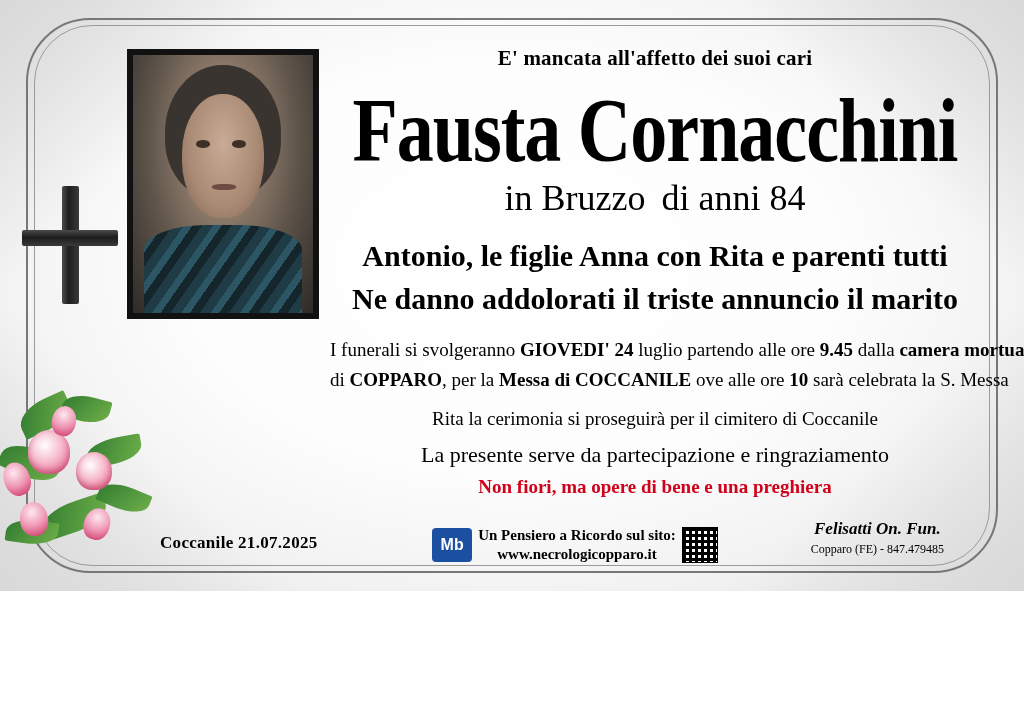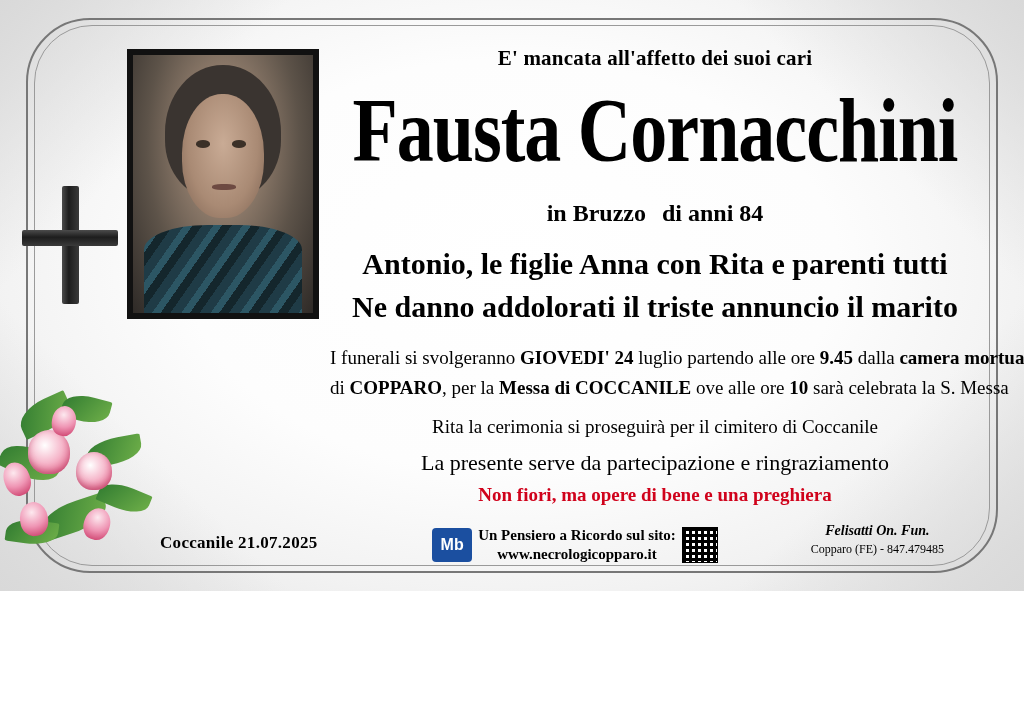--- a/index.html
+++ b/index.html
@@ -180,23 +180,23 @@
     font-size: 74px;
     font-weight: bold;
     letter-spacing: -1px;
     line-height: 1.02;
     white-space: nowrap;
     transform: scaleY(1.22);
     transform-origin: top center;
     font-family: "Liberation Serif", serif;
   }
   .subname {
-    margin-top: 40px;
-    font-size: 24px;
-    font-weight: bold;
+    margin-top: 17px;
+    font-size: 36px;
+    font-weight: normal;
   }
   .subname .sp { display: inline-block; width: 16px; }
 
   .announce {
     margin-top: 16px;
     font-size: 30px;
     font-weight: bold;
     line-height: 1.42;
   }
 
@@ -261,21 +261,21 @@
       linear-gradient(#000 50%, transparent 50%);
     background-size: 6px 6px, 6px 6px;
     border: 1px solid #000;
   }
   .footer-right {
     position: absolute;
     right: 80px;
     bottom: 34px;
     text-align: center;
   }
-  .fr-name { font-size: 14px; font-style: italic; font-weight: bold; }
+  .fr-name { font-size: 17px; font-style: italic; font-weight: bold; }
   .fr-addr { font-size: 12px; margin-top: 3px; }
 </style>
 </head>
 <body>
 
 <div id="card">
 
   <div class="frame"></div>
   <div class="frame inner"></div>
 

